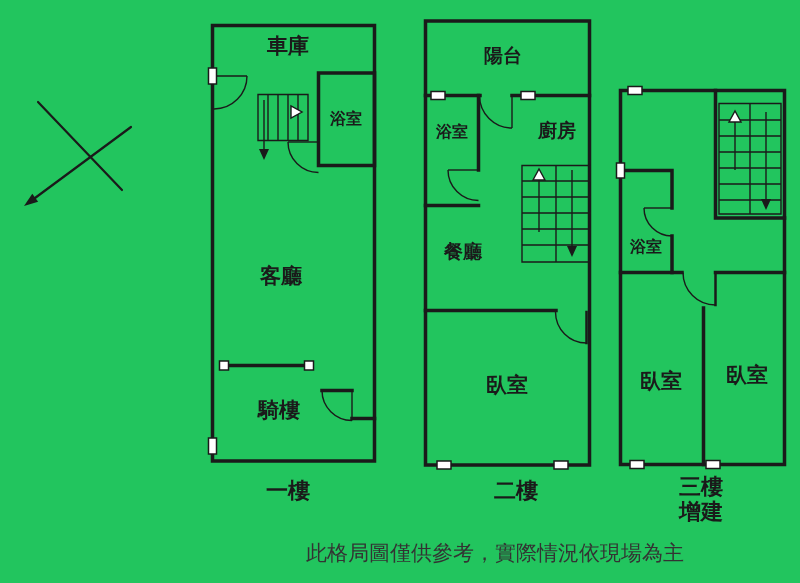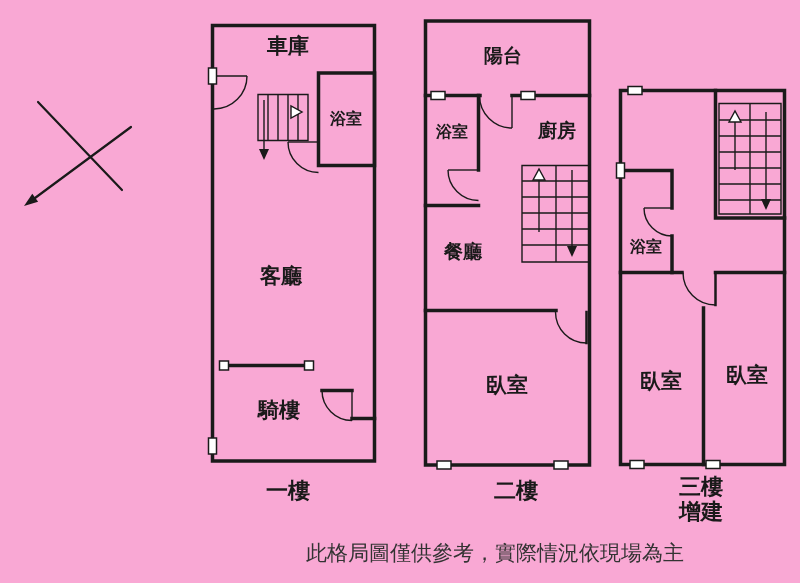--- a/index.html
+++ b/index.html
@@ -1,19 +1,19 @@
 <!DOCTYPE html>
 <html><head>
 <meta charset="utf-8">
 <style>
   html,body{margin:0;padding:0;background:#ffffff;}
   .canvas{
     position:relative;
     width:800px;height:583px;
-    background:#f9a8d4;
+    background:#22c55e;
     font-family:"DejaVu Sans", sans-serif;
     overflow:hidden;
   }
   svg{position:absolute;left:0;top:0;}
   .wall{fill:none;stroke:#1a1a1a;stroke-width:3.5;stroke-linecap:square;}
   .wall2{fill:none;stroke:#1a1a1a;stroke-width:2.5;stroke-linecap:square;}
   .thin{fill:none;stroke:#1a1a1a;stroke-width:1.4;}
   .door{fill:none;stroke:#1a1a1a;stroke-width:1.4;}
   .win{fill:#ffffff;stroke:#1a1a1a;stroke-width:1.5;}
   .tri-hollow{fill:#ffffff;stroke:#1a1a1a;stroke-width:1.4;}

